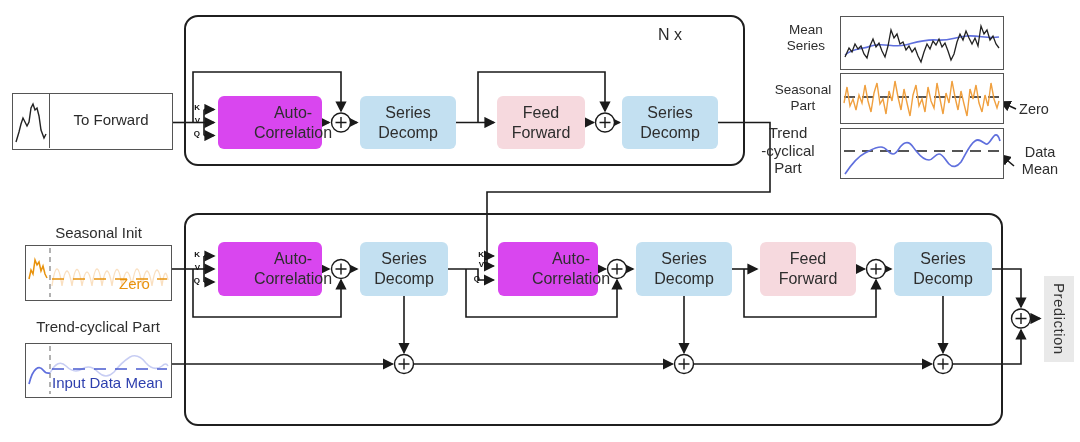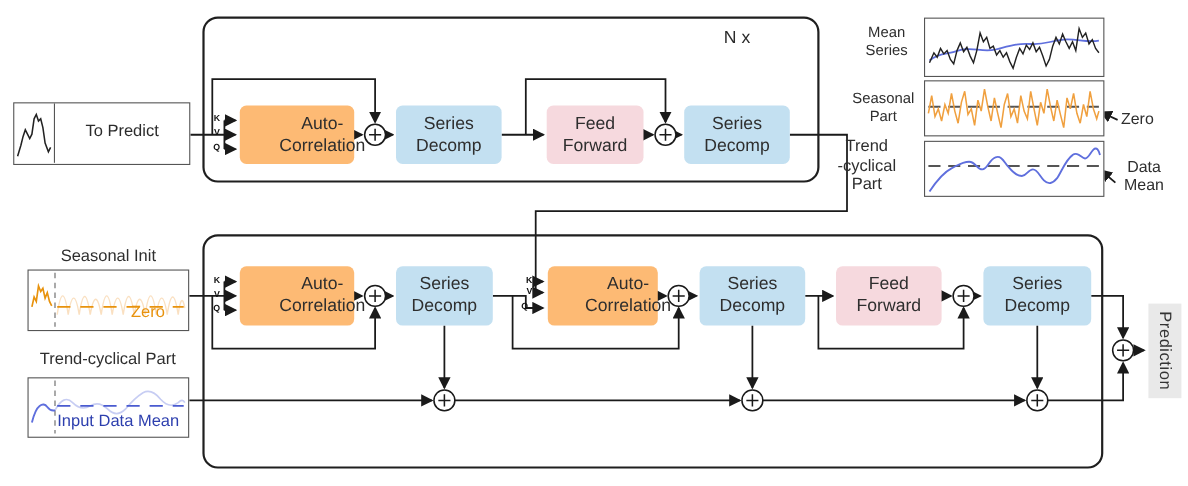--- a/index.html
+++ b/index.html
@@ -5,21 +5,21 @@
   html,body{margin:0;padding:0;background:#fff;}
   .canvas{position:relative;width:1080px;height:442px;background:#fff;overflow:hidden;
           font-family:"Liberation Sans", sans-serif;color:#2b2b2b;}
   .abs{position:absolute;}
   .pre{white-space:pre-line;}
   svg{display:block;}
   .wires{position:absolute;left:0;top:0;width:1080px;height:442px;}
   .outerbox{position:absolute;border:2.5px solid #1f1f1f;border-radius:14px;background:transparent;box-sizing:border-box;}
   .blk{position:absolute;border-radius:6px;display:flex;flex-direction:column;align-items:center;justify-content:center;
        font-size:16px;line-height:1.22;color:#2e2e2e;text-align:center;box-sizing:border-box;}
-  .g{background:#fdba74;padding-left:46px;} .b{background:#c3e0f1;} .p{background:#f6d9de;}
+  .g{background:#d946ef;padding-left:46px;} .b{background:#c3e0f1;} .p{background:#f6d9de;}
   .title{font-size:19px;color:#2e2e2e;}
   .kvq{position:absolute;font-size:8px;font-weight:bold;color:#111;width:14px;text-align:right;line-height:1;}
   .iobox{position:absolute;border:1.5px solid #555;background:#fff;box-sizing:border-box;}
   .iolabel{position:absolute;font-size:15px;text-align:center;color:#2e2e2e;}
   .legendlabel{position:absolute;font-size:13.5px;text-align:center;line-height:1.18;color:#2e2e2e;}
   .plot{position:absolute;border:1.5px solid #555;background:#fff;box-sizing:border-box;}
   .annot{position:absolute;font-size:14.5px;text-align:center;line-height:1.15;color:#2e2e2e;}
   .prediction{position:absolute;background:#e9e9e9;display:flex;align-items:center;justify-content:center;
               writing-mode:vertical-rl;font-size:15px;color:#333;letter-spacing:.5px;}
   .orange-txt{color:#e8920c;font-size:15px;position:absolute;}
@@ -129,21 +129,21 @@
           <circle cx="1021" cy="318.5" r="9.5"></circle>
           <path d="M1015.5,318.5 H1026.5 M1021,313 V324"></path>
         </g>
     </g>
   </svg>
 
   <div class="iobox" style="left:12px;top:93px;width:161px;height:57px;">
     <svg width="36" height="54" viewBox="0 0 36 54" style="position:absolute;left:0;top:0;border-right:1.5px solid #555;">
       <path d="M3,48 L6,38 L8,30 L10,24 L12,28 L14,32 L16,28 L18,14 L20,10 L22,16 L24,14 L26,22 L28,36 L31,44 L33,40" fill="none" stroke="#222" stroke-width="1.4"></path>
     </svg>
-    <div style="position:absolute;left:38px;top:17px;width:120px;text-align:center;font-size:15px;">To Predict</div>
+    <div style="position:absolute;left:38px;top:17px;width:120px;text-align:center;font-size:15px;">To Forward</div>
   </div>
 
   <div class="outerbox" style="left:184px;top:15px;width:561px;height:151px;"></div>
   <div class="abs" style="left:658px;top:26px;font-size:16px;">N x</div>
 
   <span class="kvq" style="left:186px;top:104px;">K</span>
   <span class="kvq" style="left:186px;top:117px;">V</span>
   <span class="kvq" style="left:186px;top:130px;">Q</span>
 
   <div class="blk g" style="left:218px;top:96px;width:104px;height:53px;">

